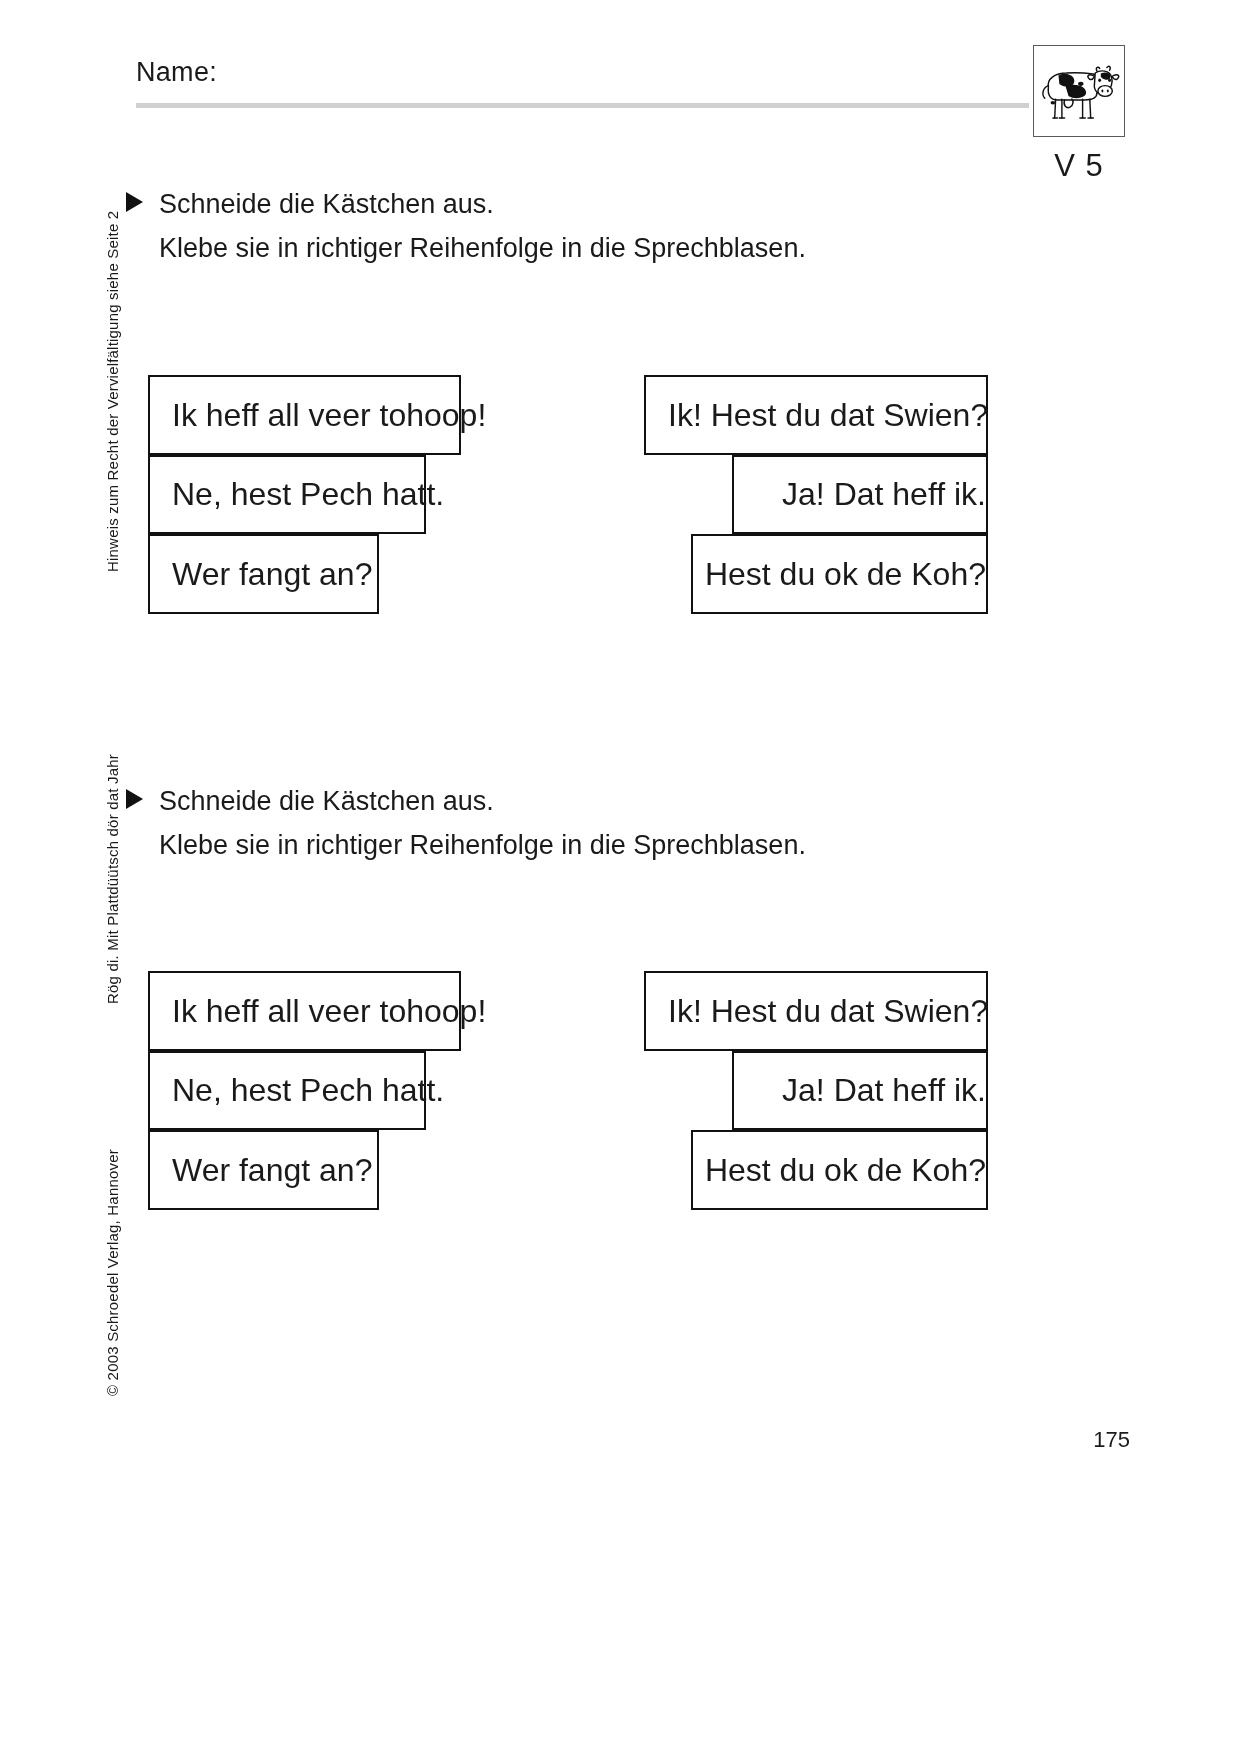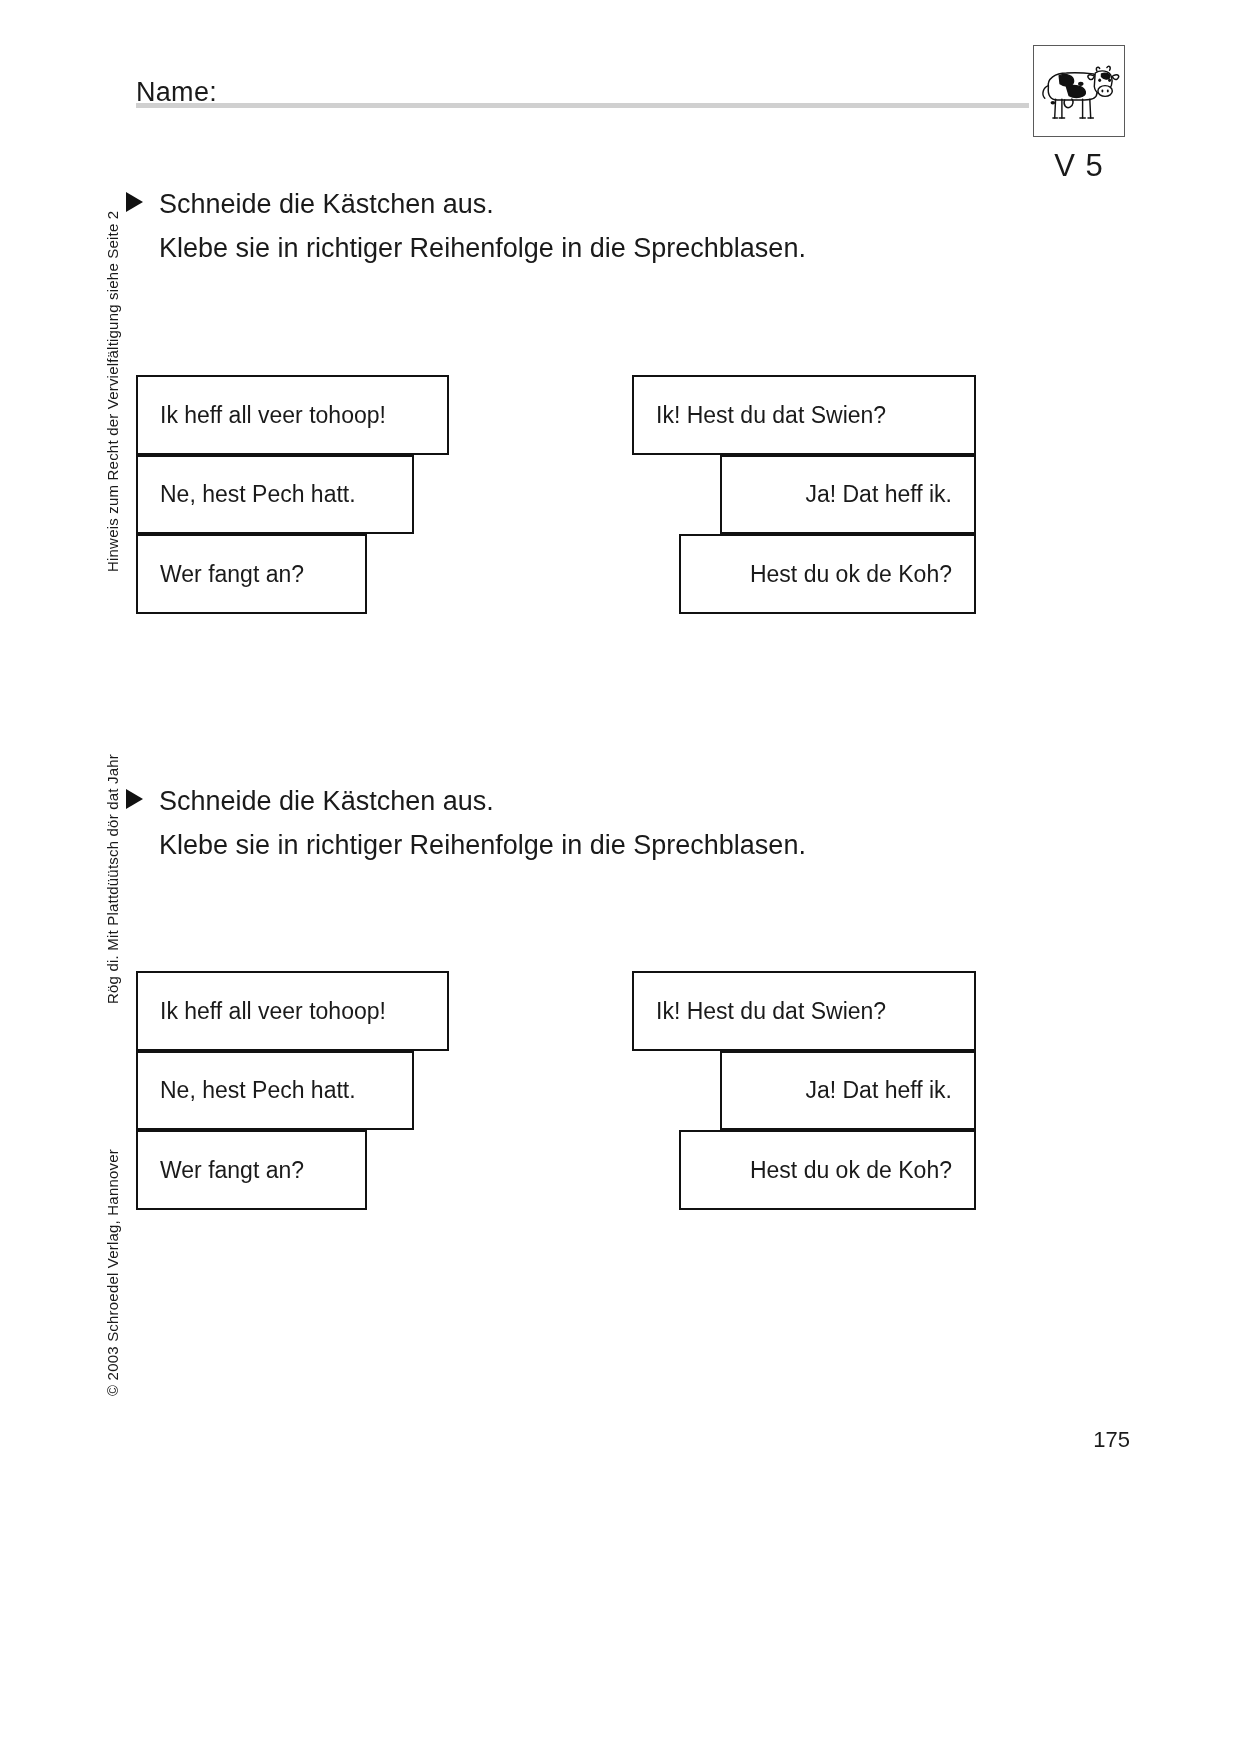--- a/index.html
+++ b/index.html
@@ -17,21 +17,20 @@
   }
 
   
   .name-label {
     position: absolute;
     left: 136px;
     top: 57px;
     font-size: 27px;
     letter-spacing: 0.3px;
     color: #1a1a1a;
-    margin-top: 20px;
   }
   .name-rule {
     position: absolute;
     left: 136px;
     top: 103px;
     width: 893px;
     height: 5px;
     background: #d0d0d0;
   }
 
@@ -83,27 +82,28 @@
     white-space: nowrap;
   }
   .instr-line { display: block; }
 
   
   .box {
     position: absolute;
     border: 2px solid #111111;
     background: #ffffff;
     box-sizing: border-box;
-    font-size: 23px;
+    font-size: 32px;
     display: flex;
     align-items: center;
     white-space: nowrap;
+    margin-left: 12px;
   }
   .box.left-align { justify-content: flex-start; padding-left: 22px; }
-  .box.right-align { justify-content: flex-end; padding-right: 22px; }
+  .box.right-align { justify-content: flex-end; }
 
   
   .side-text {
     position: absolute;
     transform-origin: 0 0;
     transform: rotate(-90deg);
     font-size: 15px;
     letter-spacing: 0.2px;
     white-space: nowrap;
     color: #1a1a1a;

